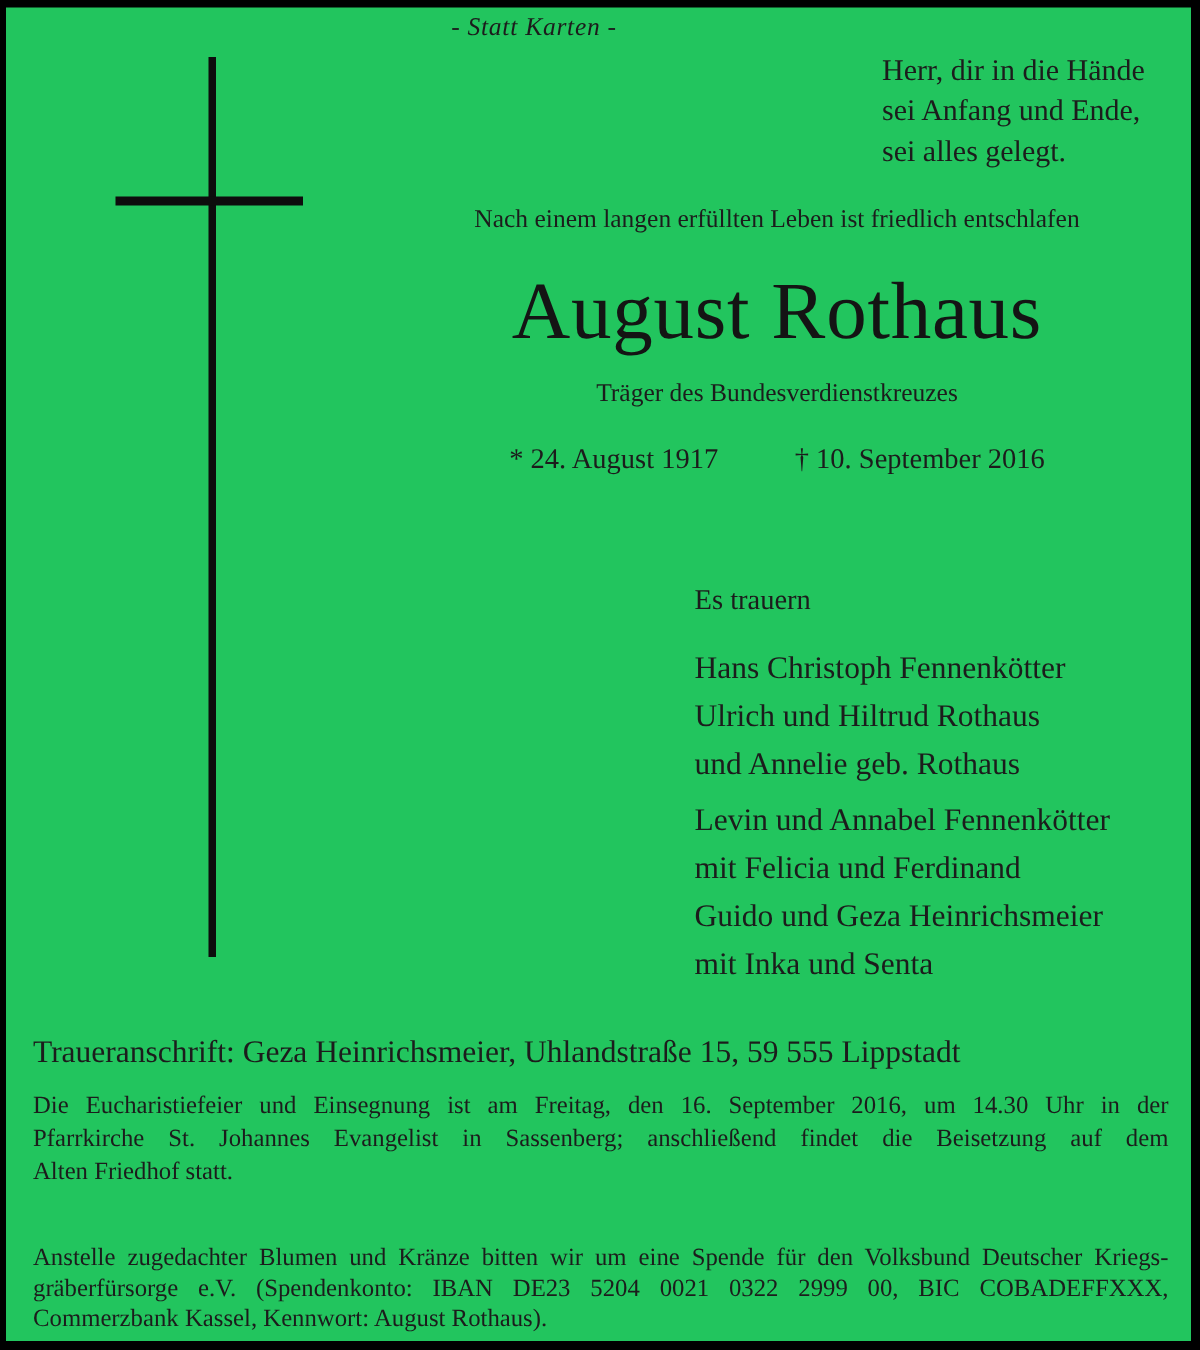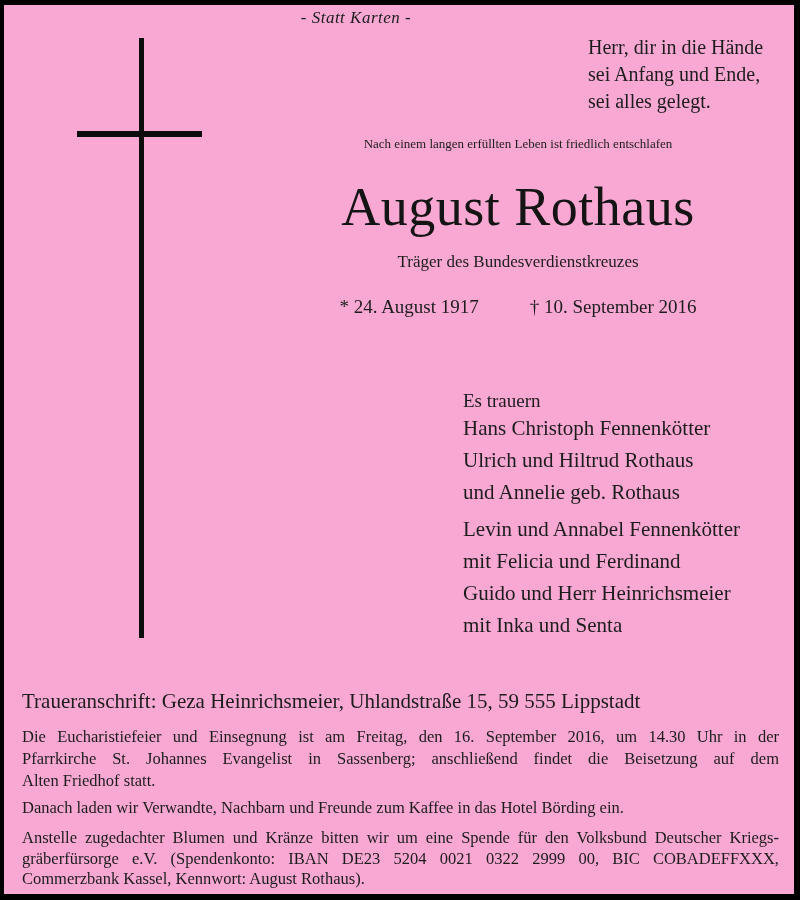--- a/index.html
+++ b/index.html
@@ -1,20 +1,20 @@
 <!DOCTYPE html>
 <html><head>
 <meta charset="utf-8">
 <style>
   html, body { margin: 0; padding: 0; background: #ffffff; }
   .page {
     position: relative;
     width: 800px;
     height: 900px;
-    background: #f9a8d4;
+    background: #22c55e;
     font-family: "Liberation Serif", "DejaVu Serif", serif;
     color: #1c1c1c;
     overflow: hidden;
   }
   .frame {
     position: absolute;
     inset: 0;
     border-style: solid;
     border-color: #000000;
     border-width: 5px 6px 6px 4px;
@@ -47,21 +47,21 @@
     background: #0d0d0d;
   }
   .center-col {
     position: absolute;
     left: 258px; top: 0; width: 520px;
     text-align: center;
   }
   .intro-line {
     position: absolute;
     left: 0; top: 136px; width: 520px;
-    font-size: 13px;
+    font-size: 17px;
   }
   .deceased-name {
     position: absolute;
     left: 0; top: 178px; width: 520px;
     font-size: 54px;
     line-height: 1.1;
     letter-spacing: 0.5px;
     color: #141414;
   }
   .honor-title {
@@ -76,21 +76,21 @@
     justify-content: center;
     gap: 51px;
     font-size: 19px;
   }
   .mourning {
     position: absolute;
     left: 463px; top: 390px; width: 320px;
   }
   .mourning-intro {
     font-size: 19px;
-    margin-bottom: 0;
+    margin-bottom: 17px;
   }
   .mourner-line {
     font-size: 21px;
     line-height: 32px;
     white-space: nowrap;
   }
   .group-gap { margin-top: 5px; }
   .address-line {
     position: absolute;
     left: 22px; top: 689px; width: 760px;
@@ -138,33 +138,32 @@
     </div>
   </div>
 
   <div class="mourning">
     <div class="mourning-intro">Es trauern</div>
     <div class="mourner-line">Hans Christoph Fennenkötter</div>
     <div class="mourner-line">Ulrich und Hiltrud Rothaus</div>
     <div class="mourner-line">und Annelie geb. Rothaus</div>
     <div class="mourner-line group-gap">Levin und Annabel Fennenkötter</div>
     <div class="mourner-line">mit Felicia und Ferdinand</div>
-    <div class="mourner-line">Guido und Herr Heinrichsmeier</div>
+    <div class="mourner-line">Guido und Geza Heinrichsmeier</div>
     <div class="mourner-line">mit Inka und Senta</div>
   </div>
 
   <div class="address-line">Traueranschrift: Geza Heinrichsmeier, Uhlandstraße 15, 59 555 Lippstadt</div>
 
   <div class="para para-service">
     <div class="jl">Die Eucharistiefeier und Einsegnung ist am Freitag, den 16. September 2016, um 14.30 Uhr in der</div>
     <div class="jl">Pfarrkirche St. Johannes Evangelist in Sassenberg; anschließend findet die Beisetzung auf dem</div>
     <div>Alten Friedhof statt.</div>
   </div>
 
-  <div class="para coffee-line">Danach laden wir Verwandte, Nachbarn und Freunde zum Kaffee in das Hotel Börding ein.</div>
 
   <div class="para para-donation">
     <div class="jl">Anstelle zugedachter Blumen und Kränze bitten wir um eine Spende für den Volksbund Deutscher Kriegs-</div>
     <div class="jl">gräberfürsorge e.V. (Spendenkonto: IBAN DE23 5204 0021 0322 2999 00, BIC COBADEFFXXX,</div>
     <div>Commerzbank Kassel, Kennwort: August Rothaus).</div>
   </div>
 
 </div>
 
 </body></html>

